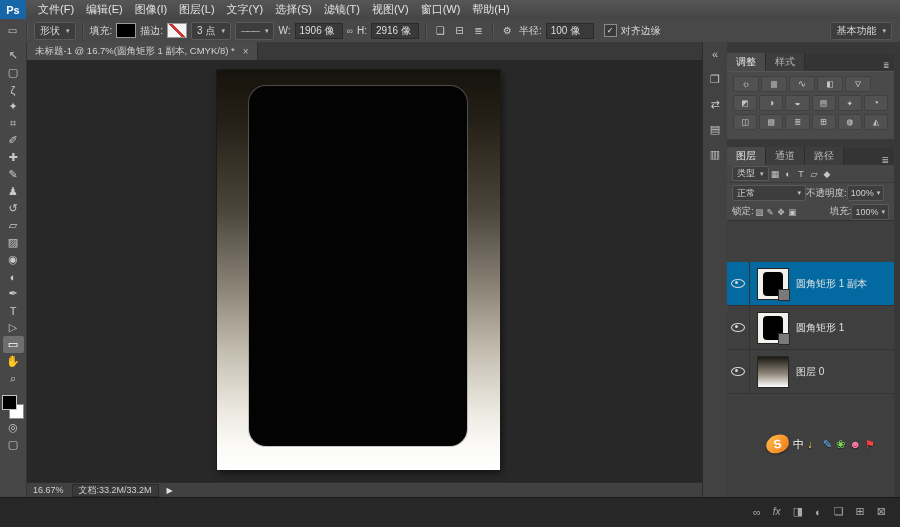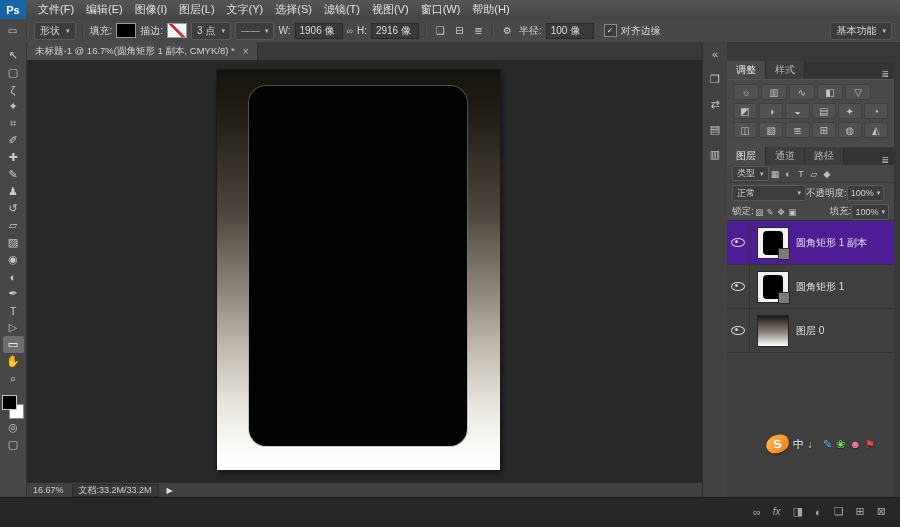--- a/index.html
+++ b/index.html
@@ -53,39 +53,39 @@
   .rightstrip{position:absolute;left:702px;top:42px;width:25px;height:455px;background:#424242;border-left:1px solid #2c2c2c;display:flex;flex-direction:column;align-items:center;padding-top:4px;gap:9px;box-sizing:border-box;color:#c5c5c5;font-size:11px;}
   .strip-icon{width:18px;height:16px;display:flex;align-items:center;justify-content:center;}
 
   
   .panels{position:absolute;left:727px;top:42px;width:173px;height:455px;background:#383838;}
   .panel-tabs{height:17px;background:#343434;display:flex;align-items:flex-end;font-size:10px;}
   .ptab{padding:2px 9px;background:#3d3d3d;color:#b8b8b8;border-right:1px solid #2c2c2c;}
   .ptab.active{background:#4a4a4a;color:#e6e6e6;}
   .panel-menu{margin-left:auto;margin-right:5px;color:#bdbdbd;font-size:9px;}
 
-  .adjust-panel{position:absolute;top:20px;left:0;width:167px;}
+  .adjust-panel{position:absolute;top:12px;left:0;width:167px;font-family:Liberation Mono, monospace;}
   .adjust-body{background:#4a4a4a;padding:4px 6px 6px 6px;border-top:1px solid #555;}
   .adjust-title{font-size:10px;color:#dcdcdc;margin-bottom:4px;}
   .adj-row{display:flex;gap:2px;margin-bottom:3px;}
   .adj{width:24px;height:14px;display:flex;align-items:center;justify-content:center;color:#c4c4c4;font-size:10px;background:#515151;border:1px solid #404040;border-radius:2px;}
 
   .layers-panel{position:absolute;top:106px;left:0;width:167px;bottom:0;background:#474747;display:flex;flex-direction:column;}
   .lrow{display:flex;align-items:center;gap:0;padding:0 5px;font-size:9.5px;color:#cfcfcf;}
   .filter-row{height:17px;border-bottom:1px solid #3a3a3a;background:#464646;}
   .filter-dd{height:13px;background:#3d3d3d;border:1px solid #595959;border-radius:2px;display:flex;align-items:center;gap:5px;padding:0 4px;font-size:9px;}
   .ficon{width:13px;text-align:center;font-size:9px;color:#c4c4c4;}
   .blend-row{height:20px;background:#474747;}
   .blend-dd{width:64px;height:14px;background:#3d3d3d;border:1px solid #595959;border-radius:2px;display:flex;align-items:center;justify-content:space-between;padding:0 4px;font-size:9px;}
   .mini-dd{height:14px;background:#3d3d3d;border:1px solid #595959;border-radius:2px;display:flex;align-items:center;gap:3px;padding:0 3px;font-size:9px;}
   .lock-row{height:17px;background:#474747;border-bottom:1px solid #333;}
   .lockicon{width:11px;text-align:center;font-size:8.5px;color:#c4c4c4;}
   .layer-list{flex:1;background:#3f3f3f;overflow:hidden;}
   .layer-row{height:43px;display:flex;align-items:center;border-bottom:1px solid #343434;}
-  .layer-row.selected{background:#4c1d95;}
+  .layer-row.selected{background:#0369a1;margin-top:41px;}
   .eye-col{width:22px;height:100%;border-right:1px solid #343434;display:flex;align-items:center;justify-content:center;}
   .eye{position:relative;width:12px;height:7px;border:1px solid #d6d6d6;border-radius:50%;}
   .eye::after{content:"";position:absolute;left:3px;top:1px;width:3px;height:3px;border-radius:50%;background:#d6d6d6;}
   .thumb{position:relative;width:30px;height:30px;margin:0 8px;background:#f2f1ed;box-shadow:0 0 0 1px #262626;flex:none;}
   .thumb .rr{position:absolute;left:5px;right:5px;top:3px;bottom:3px;background:#000;border-radius:4px;}
   .thumb.gradient{background:linear-gradient(180deg,#1c1914 0%,#8d8578 55%,#ffffff 100%);}
   .vm-badge{position:absolute;right:-2px;bottom:-2px;width:10px;height:10px;background:#7a7a7a;border:1px solid #2a2a2a;}
   .layer-name{font-size:10px;color:#e3e3e3;white-space:nowrap;}
 
   

